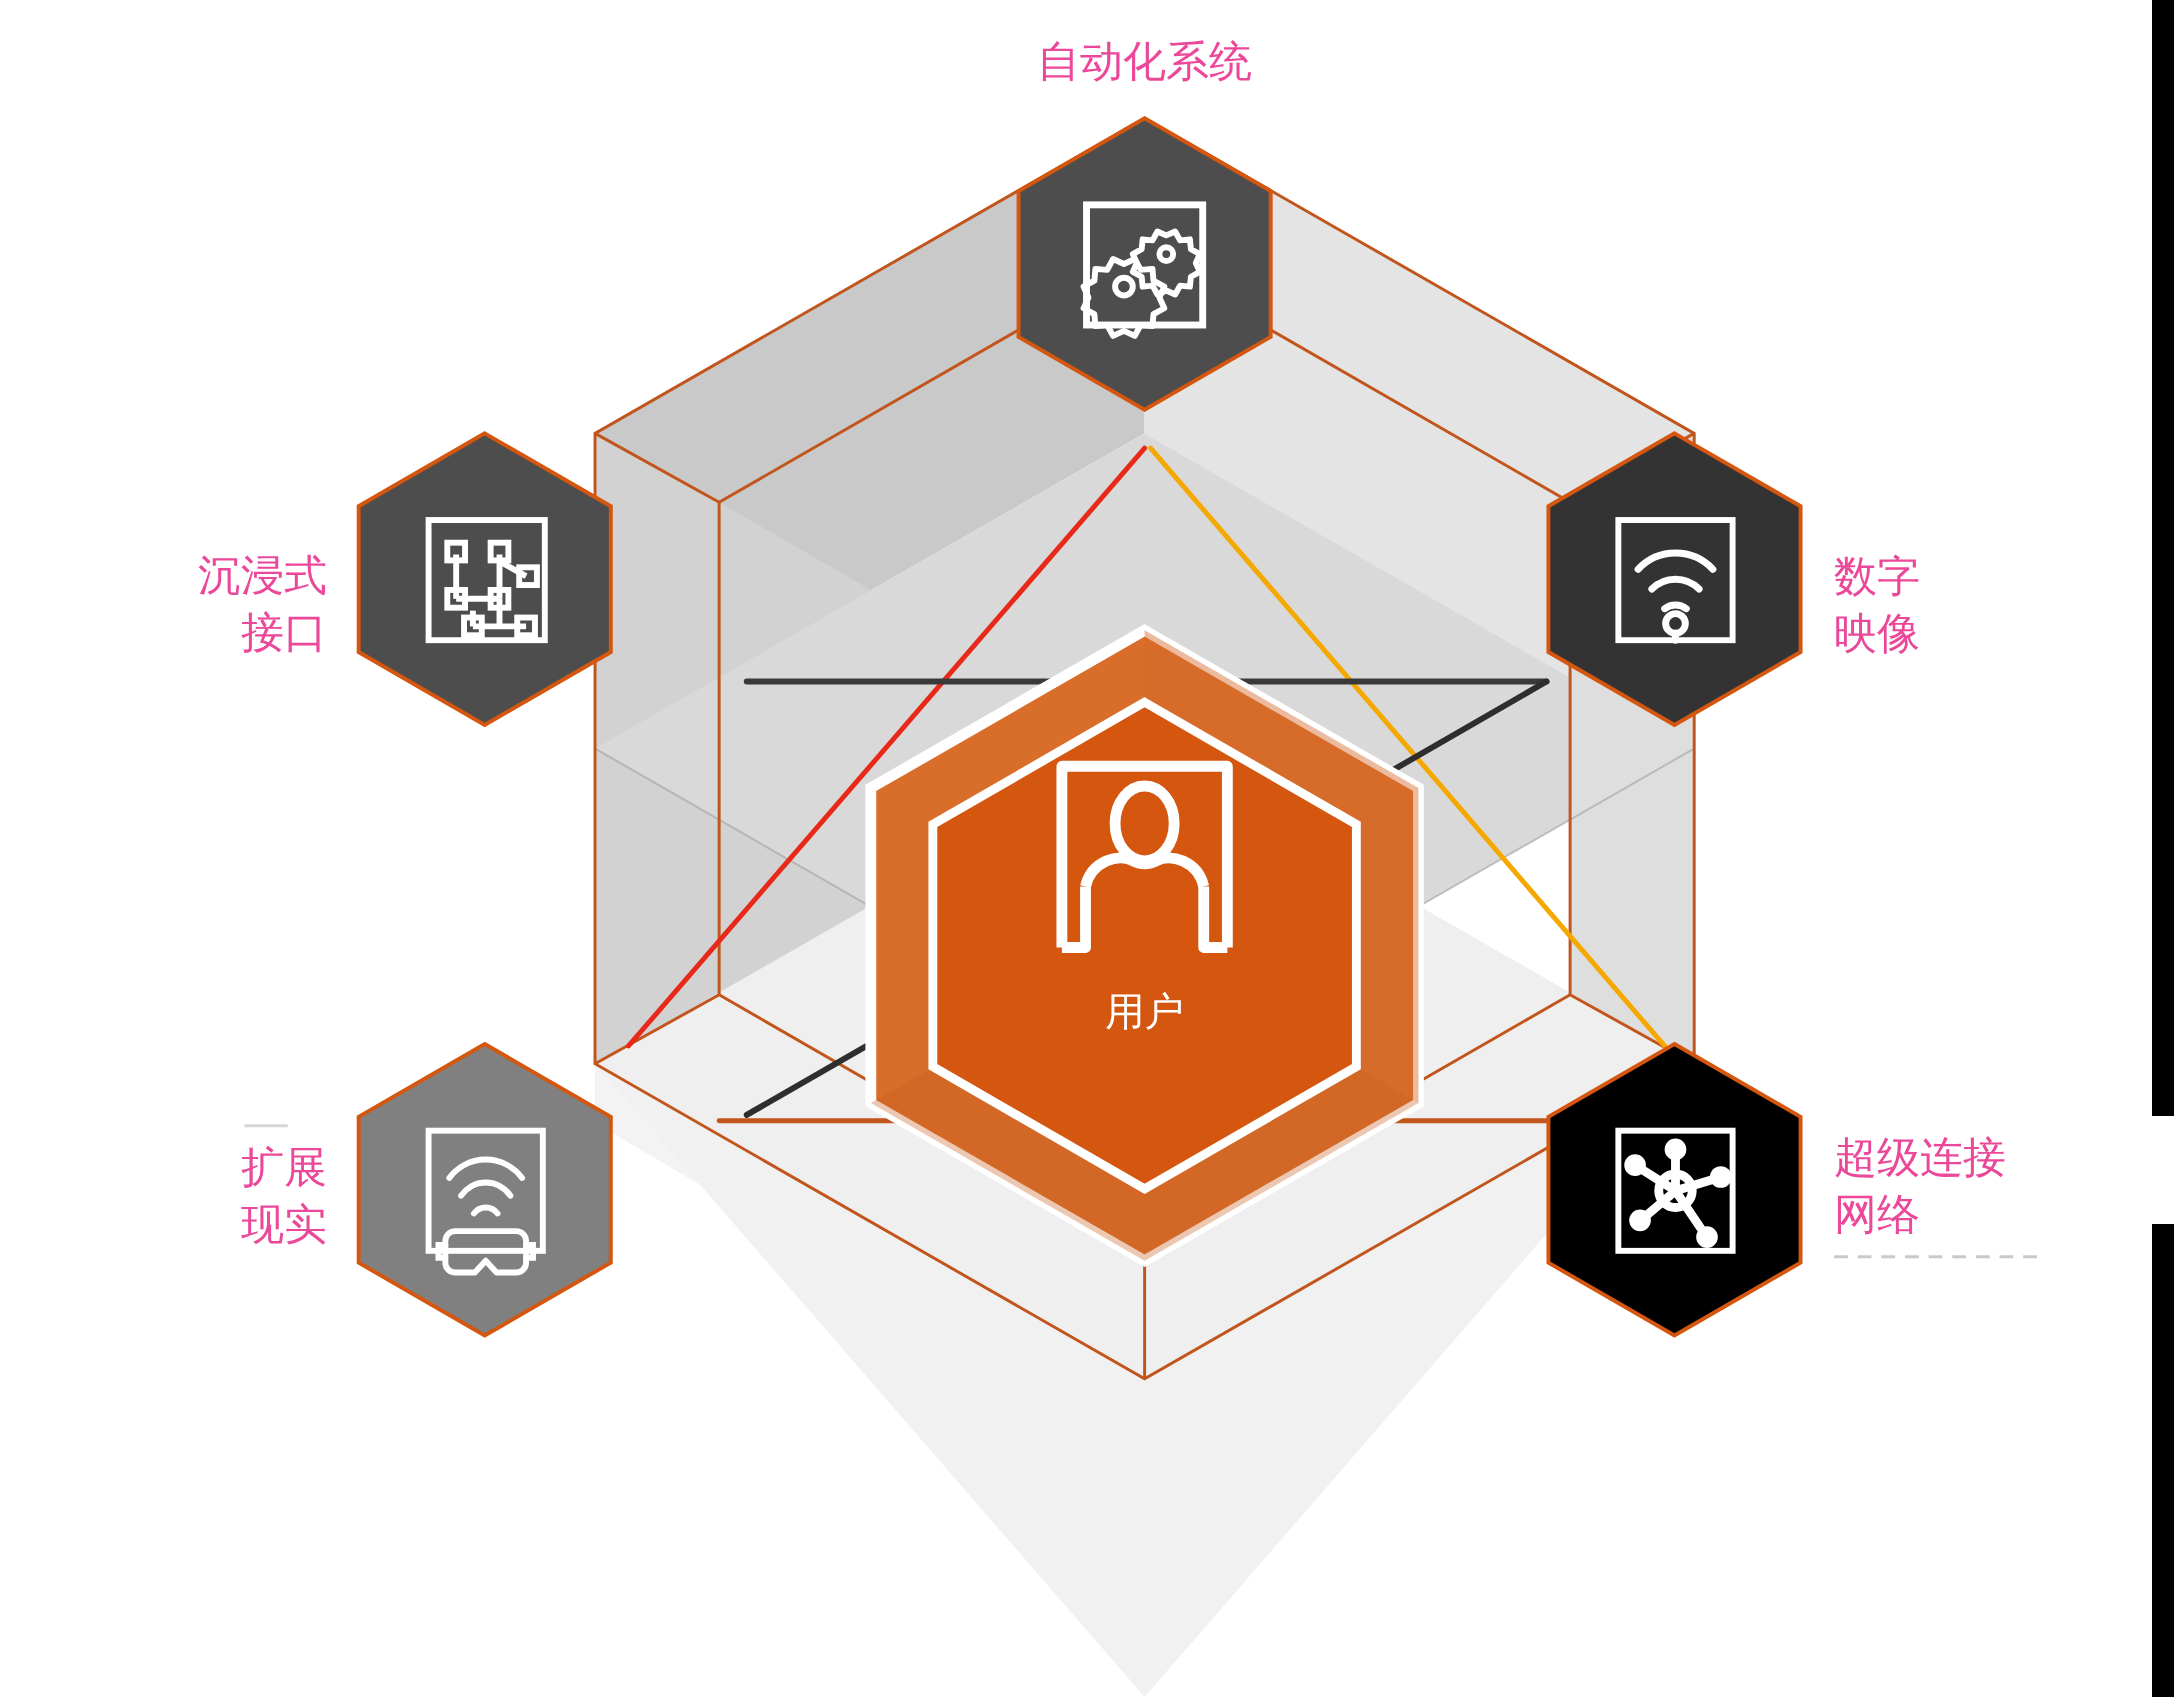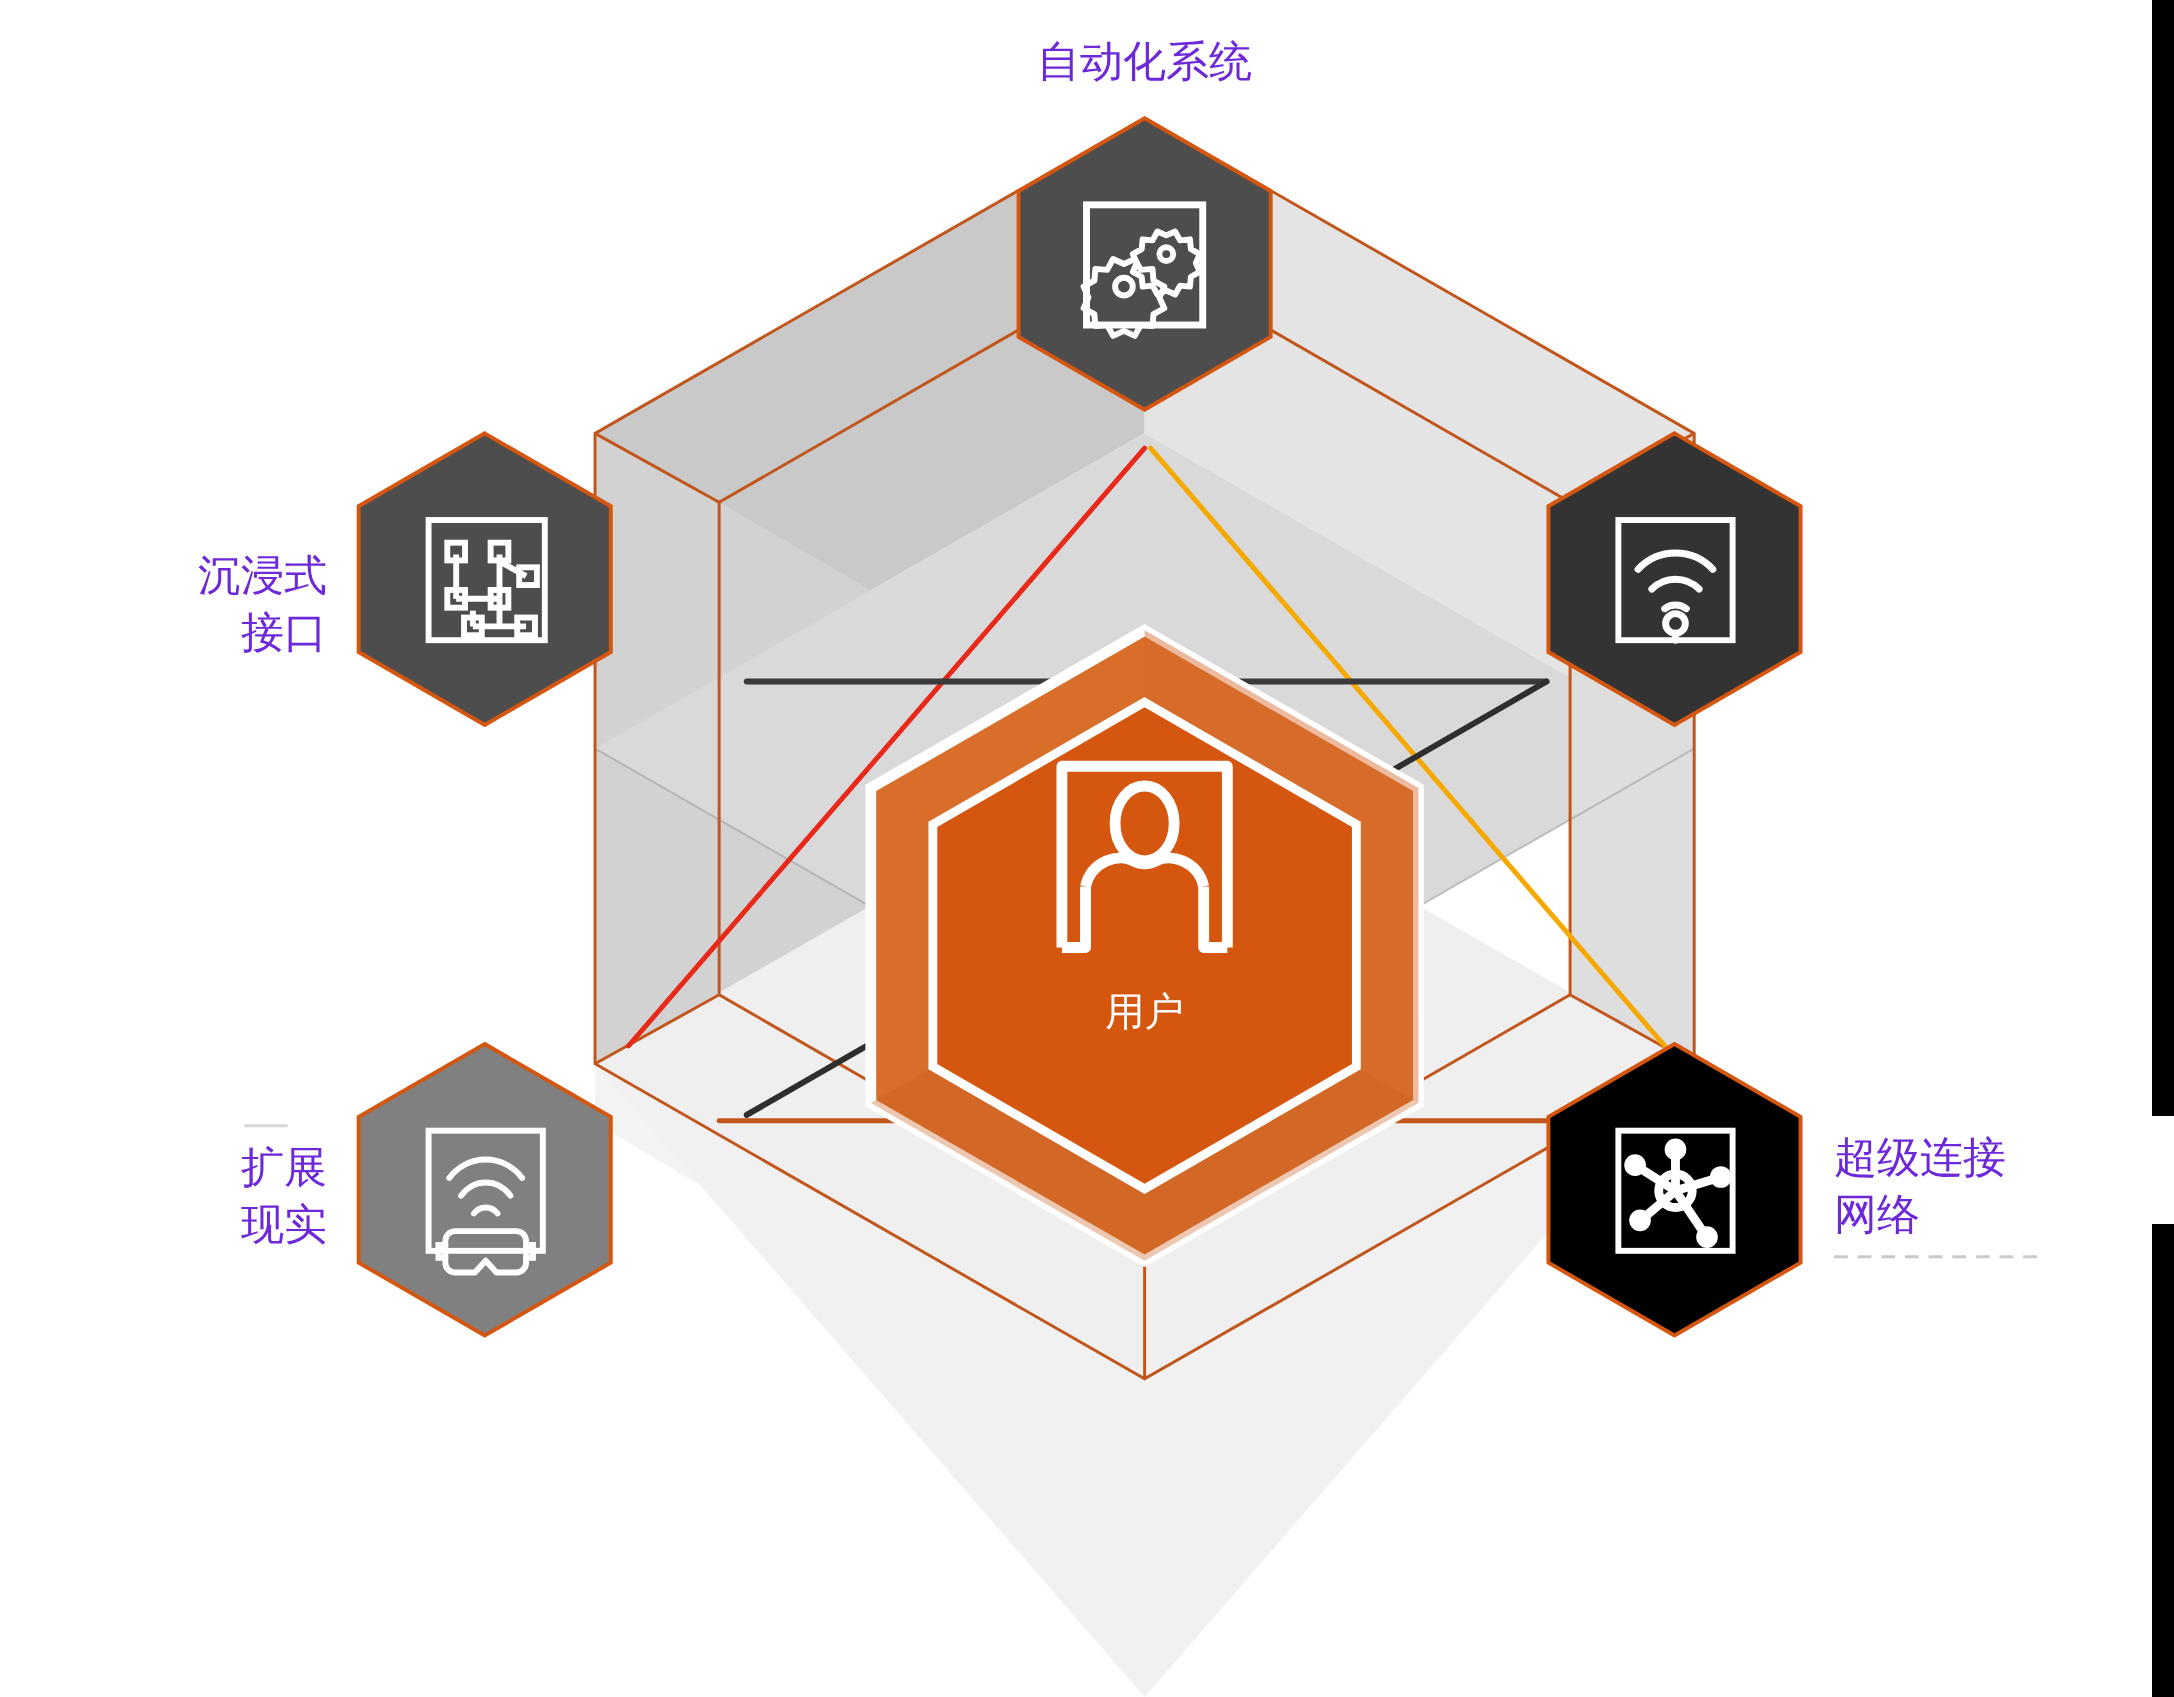--- a/index.html
+++ b/index.html
@@ -1,21 +1,21 @@
 <!DOCTYPE html>
 <html><head>
 <meta charset="utf-8">
 <style>
   html,body{margin:0;padding:0;background:#ffffff;}
   body{width:2174px;height:1697px;overflow:hidden;
        font-family:"DejaVu Sans","Liberation Sans",sans-serif;}
   #stage{position:relative;width:2174px;height:1697px;background:#ffffff;}
   svg#diagram{position:absolute;left:0;top:0;width:2174px;height:1697px;display:block;}
 
-  .lbl{position:absolute;color:#6d28d9;font-size:43px;line-height:1.32;
+  .lbl{position:absolute;color:#ec4899;font-size:43px;line-height:1.32;
        font-family:"DejaVu Sans","Liberation Sans",sans-serif;white-space:pre-line;}
   .lbl.r{text-align:right;font-family:Liberation Serif, serif;}
   .lbl.l{text-align:left;}
   .lbl.c{text-align:center;}
 
   .edgebar{position:absolute;background:#000000;width:21.7px;right:0;}
   .nodehex-label{fill:#ffffff;font-size:40px;
        font-family:"DejaVu Sans","Liberation Sans",sans-serif;text-anchor:middle;}
   .faintline{stroke:#9a9a9a;stroke-width:2;opacity:.55;}
 </style>
@@ -202,20 +202,22 @@
 
     <line x1="1862" y1="1276" x2="2070" y2="1276" stroke="#b8b8b8" stroke-width="3" stroke-dasharray="14 10" opacity=".75"></line>
     <line x1="248" y1="1143" x2="292" y2="1143" stroke="#cccccc" stroke-width="3" opacity=".8"></line>
   </svg>
 
   <div class="lbl c" style="left:849px;top:32.5px;width:591px;">自动化系统</div>
 
   <div class="lbl r" style="left:0px;top:548px;width:327px;">沉浸式
 接口</div>
 
+  <div class="lbl l" style="left:1834px;top:548px;width:340px;">数字
+映像</div>
 
   <div class="lbl r" style="left:0px;top:1140px;width:327px;">扩展
 现实</div>
 
   <div class="lbl l" style="left:1834px;top:1129px;width:340px;">超级连接
 网络</div>
 
   <div class="edgebar" style="top:0px;height:1116px;"></div>
   <div class="edgebar" style="top:1224px;height:473px;"></div>
 </div>

